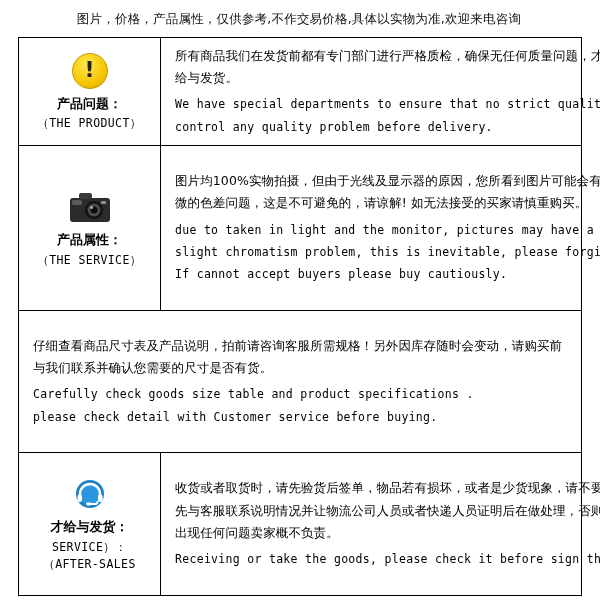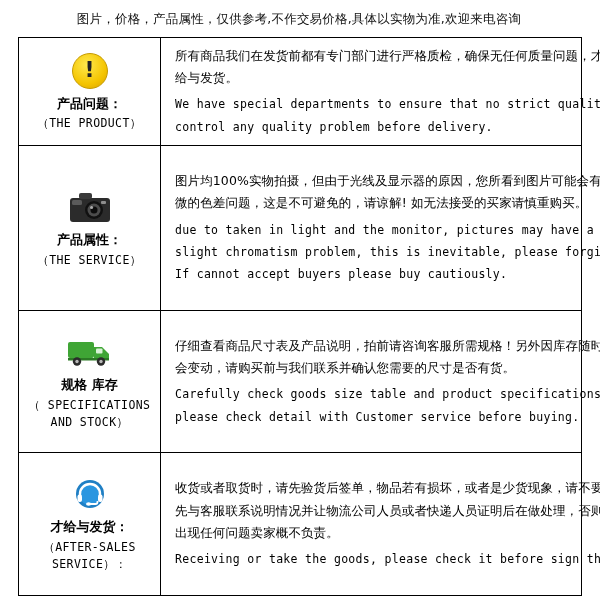--- a/index.html
+++ b/index.html
@@ -179,39 +179,20 @@
         <div class="cn-text">图片均100%实物拍摄，但由于光线及显示器的原因，您所看到图片可能会有轻微的色差问题，这是不可避免的，请谅解! 如无法接受的买家请慎重购买。</div>
         <div class="en-text">
           <span class="en-line">due to taken in light and the monitor, pictures may have a</span>
           <span class="en-line">slight chromatism problem, this is inevitable, please forgive!</span>
           <span class="en-line">If cannot accept buyers please buy cautiously.</span>
         </div>
       </div>
     </div>
 
     <div class="row row-3">
-      <div class="cell-left">
-        <div class="icon-box">
-          <svg width="48" height="32" viewBox="0 0 48 32" aria-hidden="true">
-            <rect x="2" y="6" width="26" height="16" rx="2" fill="#3fa535"></rect>
-            <path d="M28 11 h8 l7 7 v4 h-15 z" fill="#3fa535"></path>
-            <rect x="30" y="12.5" width="6.5" height="5" rx="1" fill="#d9f2d6"></rect>
-            <rect x="2" y="22" width="41" height="2.5" fill="#2c7a25"></rect>
-            <circle cx="11" cy="25.5" r="4.2" fill="#2b2b2b"></circle>
-            <circle cx="11" cy="25.5" r="1.7" fill="#b9b9b9"></circle>
-            <circle cx="35" cy="25.5" r="4.2" fill="#2b2b2b"></circle>
-            <circle cx="35" cy="25.5" r="1.7" fill="#b9b9b9"></circle>
-          </svg>
-        </div>
-        <div class="label-cn">规格 库存</div>
-        <div class="label-en">
-          <span class="en-line">（ SPECIFICATIONS</span>
-          <span class="en-line">AND STOCK）</span>
-        </div>
-      </div>
       <div class="cell-right">
         <div class="cn-text">仔细查看商品尺寸表及产品说明，拍前请咨询客服所需规格！另外因库存随时会变动，请购买前与我们联系并确认您需要的尺寸是否有货。</div>
         <div class="en-text">
           <span class="en-line">Carefully check goods size table and product specifications .</span>
           <span class="en-line">please check detail with Customer service before buying.</span>
         </div>
       </div>
     </div>
 
     <div class="row row-4">
@@ -222,22 +203,22 @@
             <circle cx="20" cy="17" r="11" fill="#2a96e0"></circle>
             <path d="M10 19 v-2 a10 10 0 0 1 20 0 v2" fill="none" stroke="#ffffff" stroke-width="2.4"></path>
             <rect x="7.5" y="17.5" width="4.5" height="7.5" rx="2" fill="#ffffff"></rect>
             <rect x="28" y="17.5" width="4.5" height="7.5" rx="2" fill="#ffffff"></rect>
             <path d="M20 27 h5.5 a2 2 0 0 0 2-2 v-1" fill="none" stroke="#ffffff" stroke-width="1.8"></path>
             <ellipse cx="18.6" cy="27" rx="2.6" ry="1.7" fill="#ffffff"></ellipse>
           </svg>
         </div>
         <div class="label-cn">才给与发货：</div>
         <div class="label-en">
+          <span class="en-line">SERVICE）：</span>
           <span class="en-line">（AFTER-SALES</span>
-          <span class="en-line">SERVICE）：</span>
         </div>
       </div>
       <div class="cell-right">
         <div class="cn-text">收货或者取货时，请先验货后签单，物品若有损坏，或者是少货现象，请不要签收， 先与客服联系说明情况并让物流公司人员或者快递人员证明后在做处理，否则签收后出现任何问题卖家概不负责。</div>
         <div class="en-text">
           <span class="en-line">Receiving or take the goods, please check it before sign the bill.</span>
         </div>
       </div>
     </div>
 

